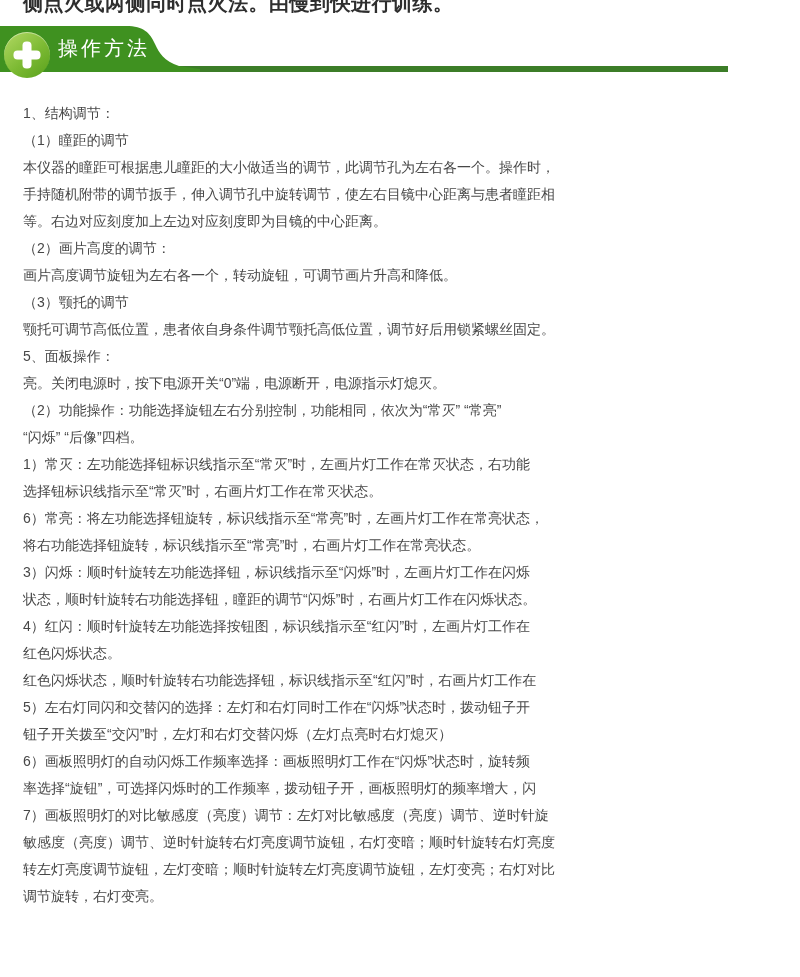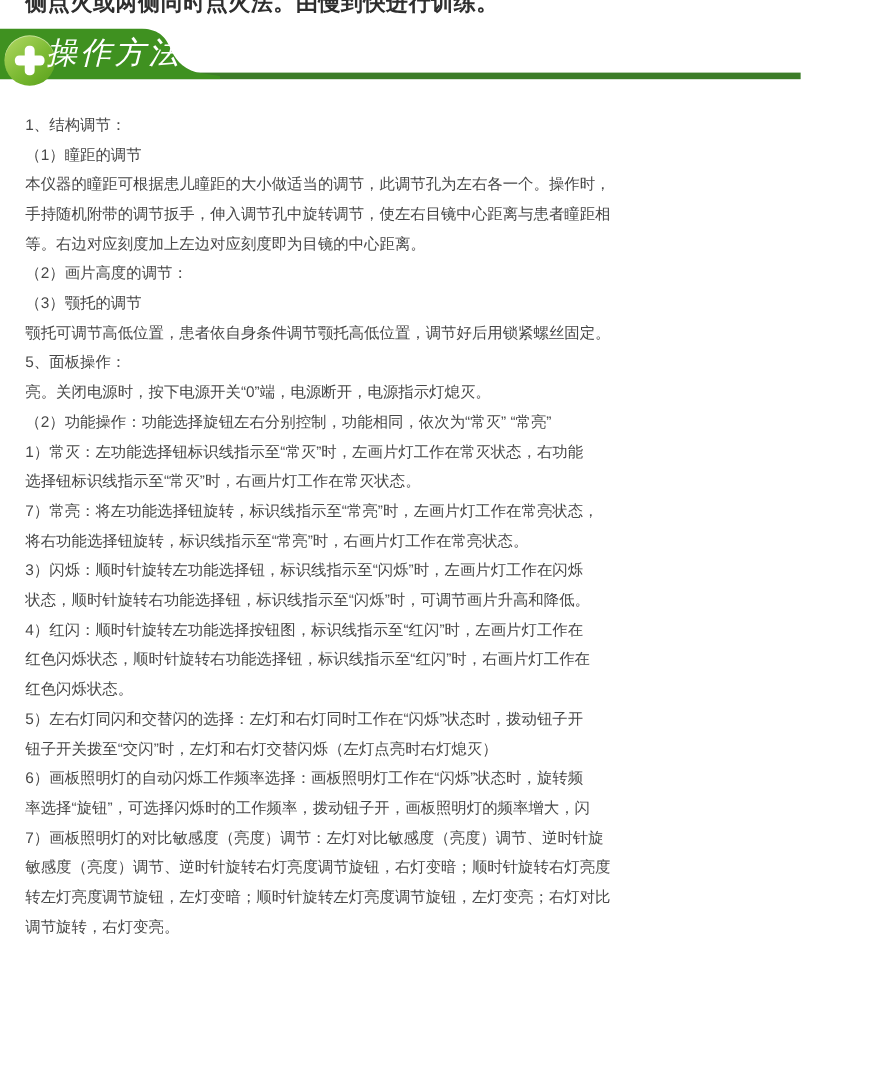--- a/index.html
+++ b/index.html
@@ -60,27 +60,26 @@
     left: 50%; top: 50%;
     transform: translate(-50%, -50%);
   }
   .badge .bar.v {
     width: 9px; height: 27px;
     left: 50%; top: 50%;
     transform: translate(-50%, -50%);
   }
   .title {
     position: absolute;
-    top: 33px; left: 42px;
-    font-size: 28px; line-height: 30px;
+    top: 33px; left: 58px;
+    font-size: 20px; line-height: 30px;
     letter-spacing: 3px;
     color: var(--title-text, #ffffff);
     z-index: 4;
     white-space: nowrap;
-    font-style: italic;
   }
 
   
   .body-text {
     position: absolute;
     top: 100px; left: 23px; right: 0;
     z-index: 0;
   }
   .body-text .line {
     height: 27px;
@@ -110,34 +109,36 @@
     <div class="title">操作方法</div>
   </div>
 
   <div class="body-text">
       <div class="line">1、结构调节：</div>
       <div class="line">（1）瞳距的调节</div>
       <div class="line">本仪器的瞳距可根据患儿瞳距的大小做适当的调节，此调节孔为左右各一个。操作时，</div>
       <div class="line">手持随机附带的调节扳手，伸入调节孔中旋转调节，使左右目镜中心距离与患者瞳距相</div>
       <div class="line">等。右边对应刻度加上左边对应刻度即为目镜的中心距离。</div>
       <div class="line">（2）画片高度的调节：</div>
+      <div class="line">画片高度调节旋钮为左右各一个，转动旋钮，可调节画片升高和降低。</div>
       <div class="line">（3）颚托的调节</div>
       <div class="line">颚托可调节高低位置，患者依自身条件调节颚托高低位置，调节好后用锁紧螺丝固定。</div>
       <div class="line">5、面板操作：</div>
       <div class="line">亮。关闭电源时，按下电源开关“0”端，电源断开，电源指示灯熄灭。</div>
       <div class="line">（2）功能操作：功能选择旋钮左右分别控制，功能相同，依次为“常灭” “常亮”</div>
+      <div class="line">“闪烁” “后像”四档。</div>
       <div class="line">1）常灭：左功能选择钮标识线指示至“常灭”时，左画片灯工作在常灭状态，右功能</div>
       <div class="line">选择钮标识线指示至“常灭”时，右画片灯工作在常灭状态。</div>
-      <div class="line">7）常亮：将左功能选择钮旋转，标识线指示至“常亮”时，左画片灯工作在常亮状态，</div>
+      <div class="line">6）常亮：将左功能选择钮旋转，标识线指示至“常亮”时，左画片灯工作在常亮状态，</div>
       <div class="line">将右功能选择钮旋转，标识线指示至“常亮”时，右画片灯工作在常亮状态。</div>
       <div class="line">3）闪烁：顺时针旋转左功能选择钮，标识线指示至“闪烁”时，左画片灯工作在闪烁</div>
-      <div class="line">状态，顺时针旋转右功能选择钮，标识线指示至“闪烁”时，可调节画片升高和降低。</div>
+      <div class="line">状态，顺时针旋转右功能选择钮，瞳距的调节“闪烁”时，右画片灯工作在闪烁状态。</div>
       <div class="line">4）红闪：顺时针旋转左功能选择按钮图，标识线指示至“红闪”时，左画片灯工作在</div>
+      <div class="line">红色闪烁状态。</div>
       <div class="line">红色闪烁状态，顺时针旋转右功能选择钮，标识线指示至“红闪”时，右画片灯工作在</div>
-      <div class="line">红色闪烁状态。</div>
       <div class="line">5）左右灯同闪和交替闪的选择：左灯和右灯同时工作在“闪烁”状态时，拨动钮子开</div>
       <div class="line">钮子开关拨至“交闪”时，左灯和右灯交替闪烁（左灯点亮时右灯熄灭）</div>
       <div class="line">6）画板照明灯的自动闪烁工作频率选择：画板照明灯工作在“闪烁”状态时，旋转频</div>
       <div class="line">率选择“旋钮”，可选择闪烁时的工作频率，拨动钮子开，画板照明灯的频率增大，闪</div>
       <div class="line">7）画板照明灯的对比敏感度（亮度）调节：左灯对比敏感度（亮度）调节、逆时针旋</div>
       <div class="line">敏感度（亮度）调节、逆时针旋转右灯亮度调节旋钮，右灯变暗；顺时针旋转右灯亮度</div>
       <div class="line">转左灯亮度调节旋钮，左灯变暗；顺时针旋转左灯亮度调节旋钮，左灯变亮；右灯对比</div>
       <div class="line">调节旋转，右灯变亮。</div>
     </div>
 

